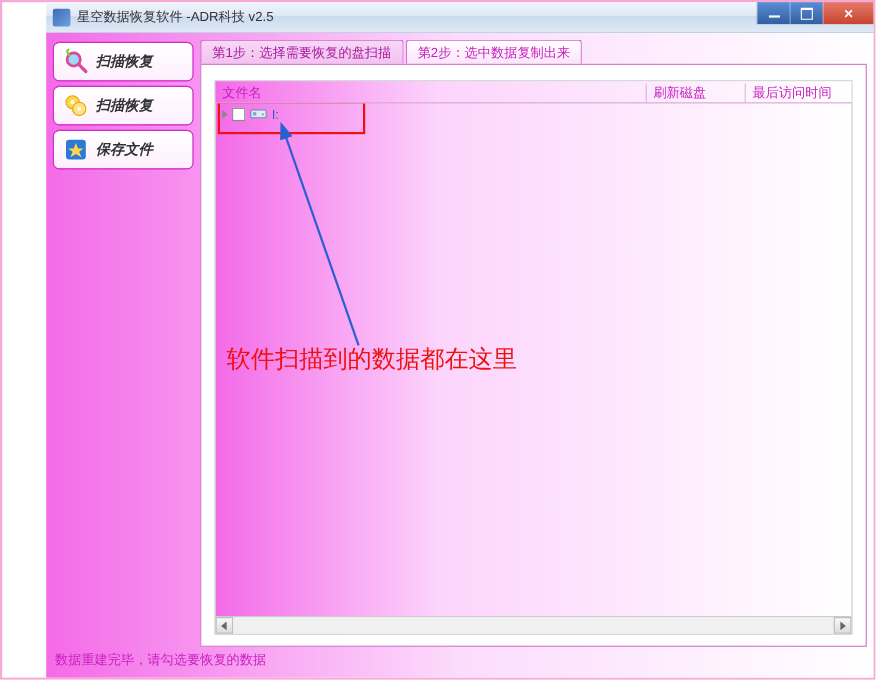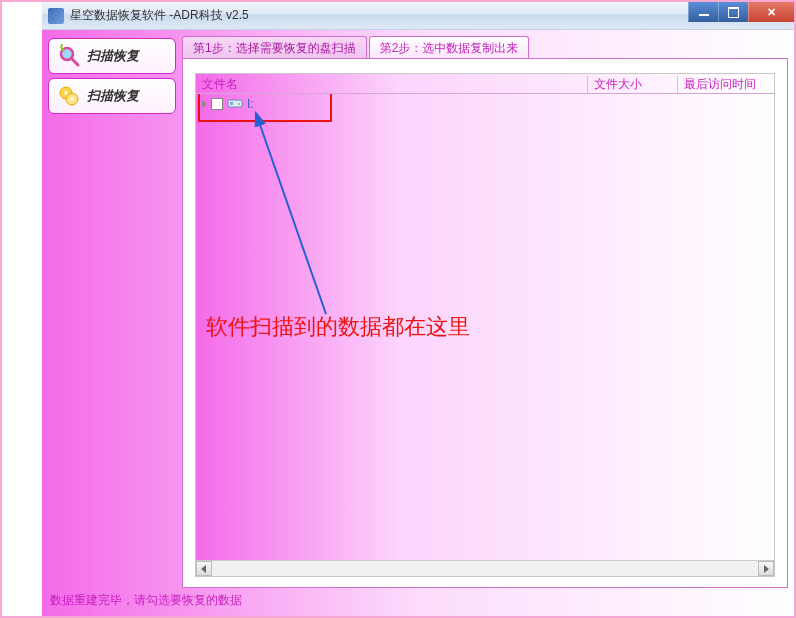--- a/index.html
+++ b/index.html
@@ -273,32 +273,41 @@
           <span class="icon-wrap">
             <svg width="24" height="24" viewBox="0 0 24 24">
               <circle cx="9" cy="9" r="6" fill="#ffd54a" stroke="#e0a800" stroke-width="1"></circle>
               <circle cx="15" cy="15" r="6" fill="#ffe082" stroke="#e0a800" stroke-width="1"></circle>
               <circle cx="9" cy="9" r="2" fill="#fff8dc"></circle>
               <circle cx="15" cy="15" r="2" fill="#fff8dc"></circle>
             </svg>
           </span>
           <span class="label">扫描恢复</span>
         </div>
+        <div class="side-btn">
+          <span class="icon-wrap">
+            <svg width="24" height="24" viewBox="0 0 24 24">
+              <rect x="3" y="3" width="18" height="18" rx="3" fill="#2a7ad6"></rect>
+              <polygon points="12,6 14,11 19,11 15,14 17,19 12,16 7,19 9,14 5,11 10,11" fill="#ffd54a"></polygon>
+            </svg>
+          </span>
+          <span class="label">保存文件</span>
+        </div>
       </div>
 
       <div class="content">
         <div class="tabs">
           <div class="tab inactive">第1步：选择需要恢复的盘扫描</div>
           <div class="tab">第2步：选中数据复制出来</div>
         </div>
         <div class="panel">
           <div class="list-area">
             <div class="list-header">
               <div class="col-name">文件名</div>
-              <div class="col-size">文件大小</div>
+              <div class="col-size">刷新磁盘</div>
               <div class="col-time">最后访问时间</div>
             </div>
             <div class="list-body">
               <div class="tree-row">
                 <span class="expand-tri"></span>
                 <span class="checkbox"></span>
                 <span class="drive-icon">
                   <svg width="16" height="12" viewBox="0 0 16 12">
                     <rect x="1" y="3" width="14" height="7" rx="1" fill="#dfeaf5" stroke="#6a8aad"></rect>
                     <rect x="3" y="5" width="3" height="3" fill="#7aa7d6"></rect>

